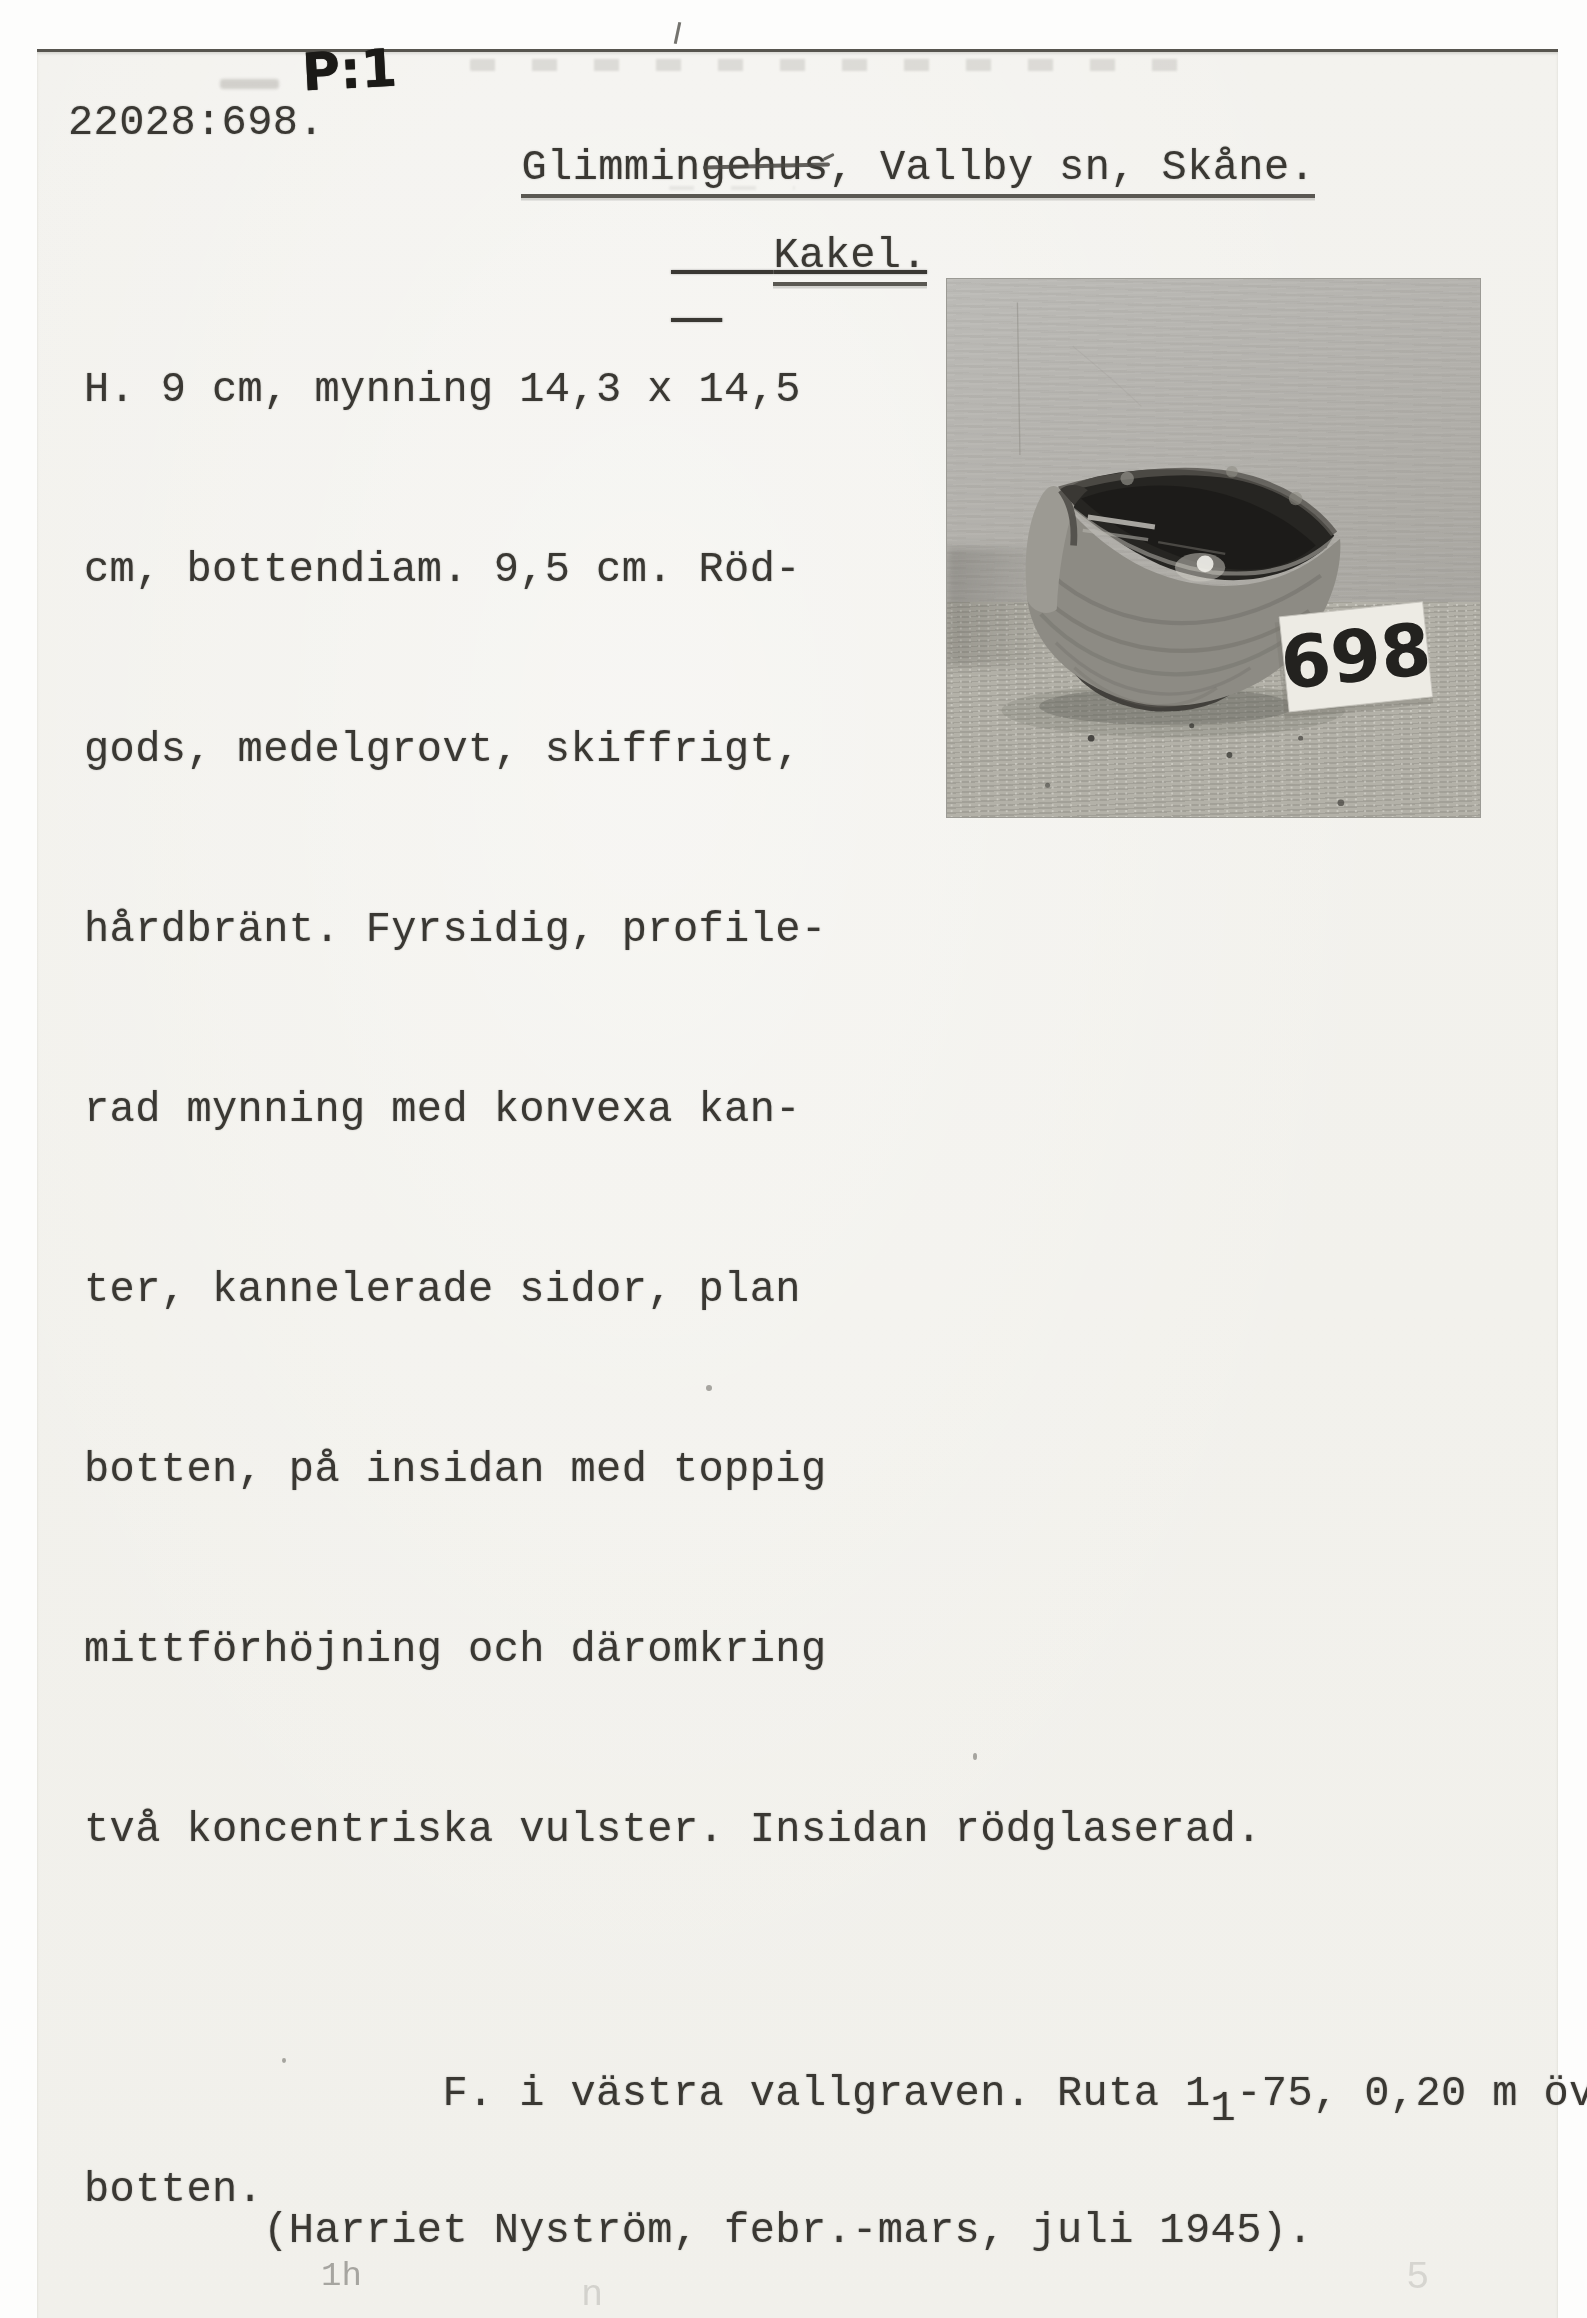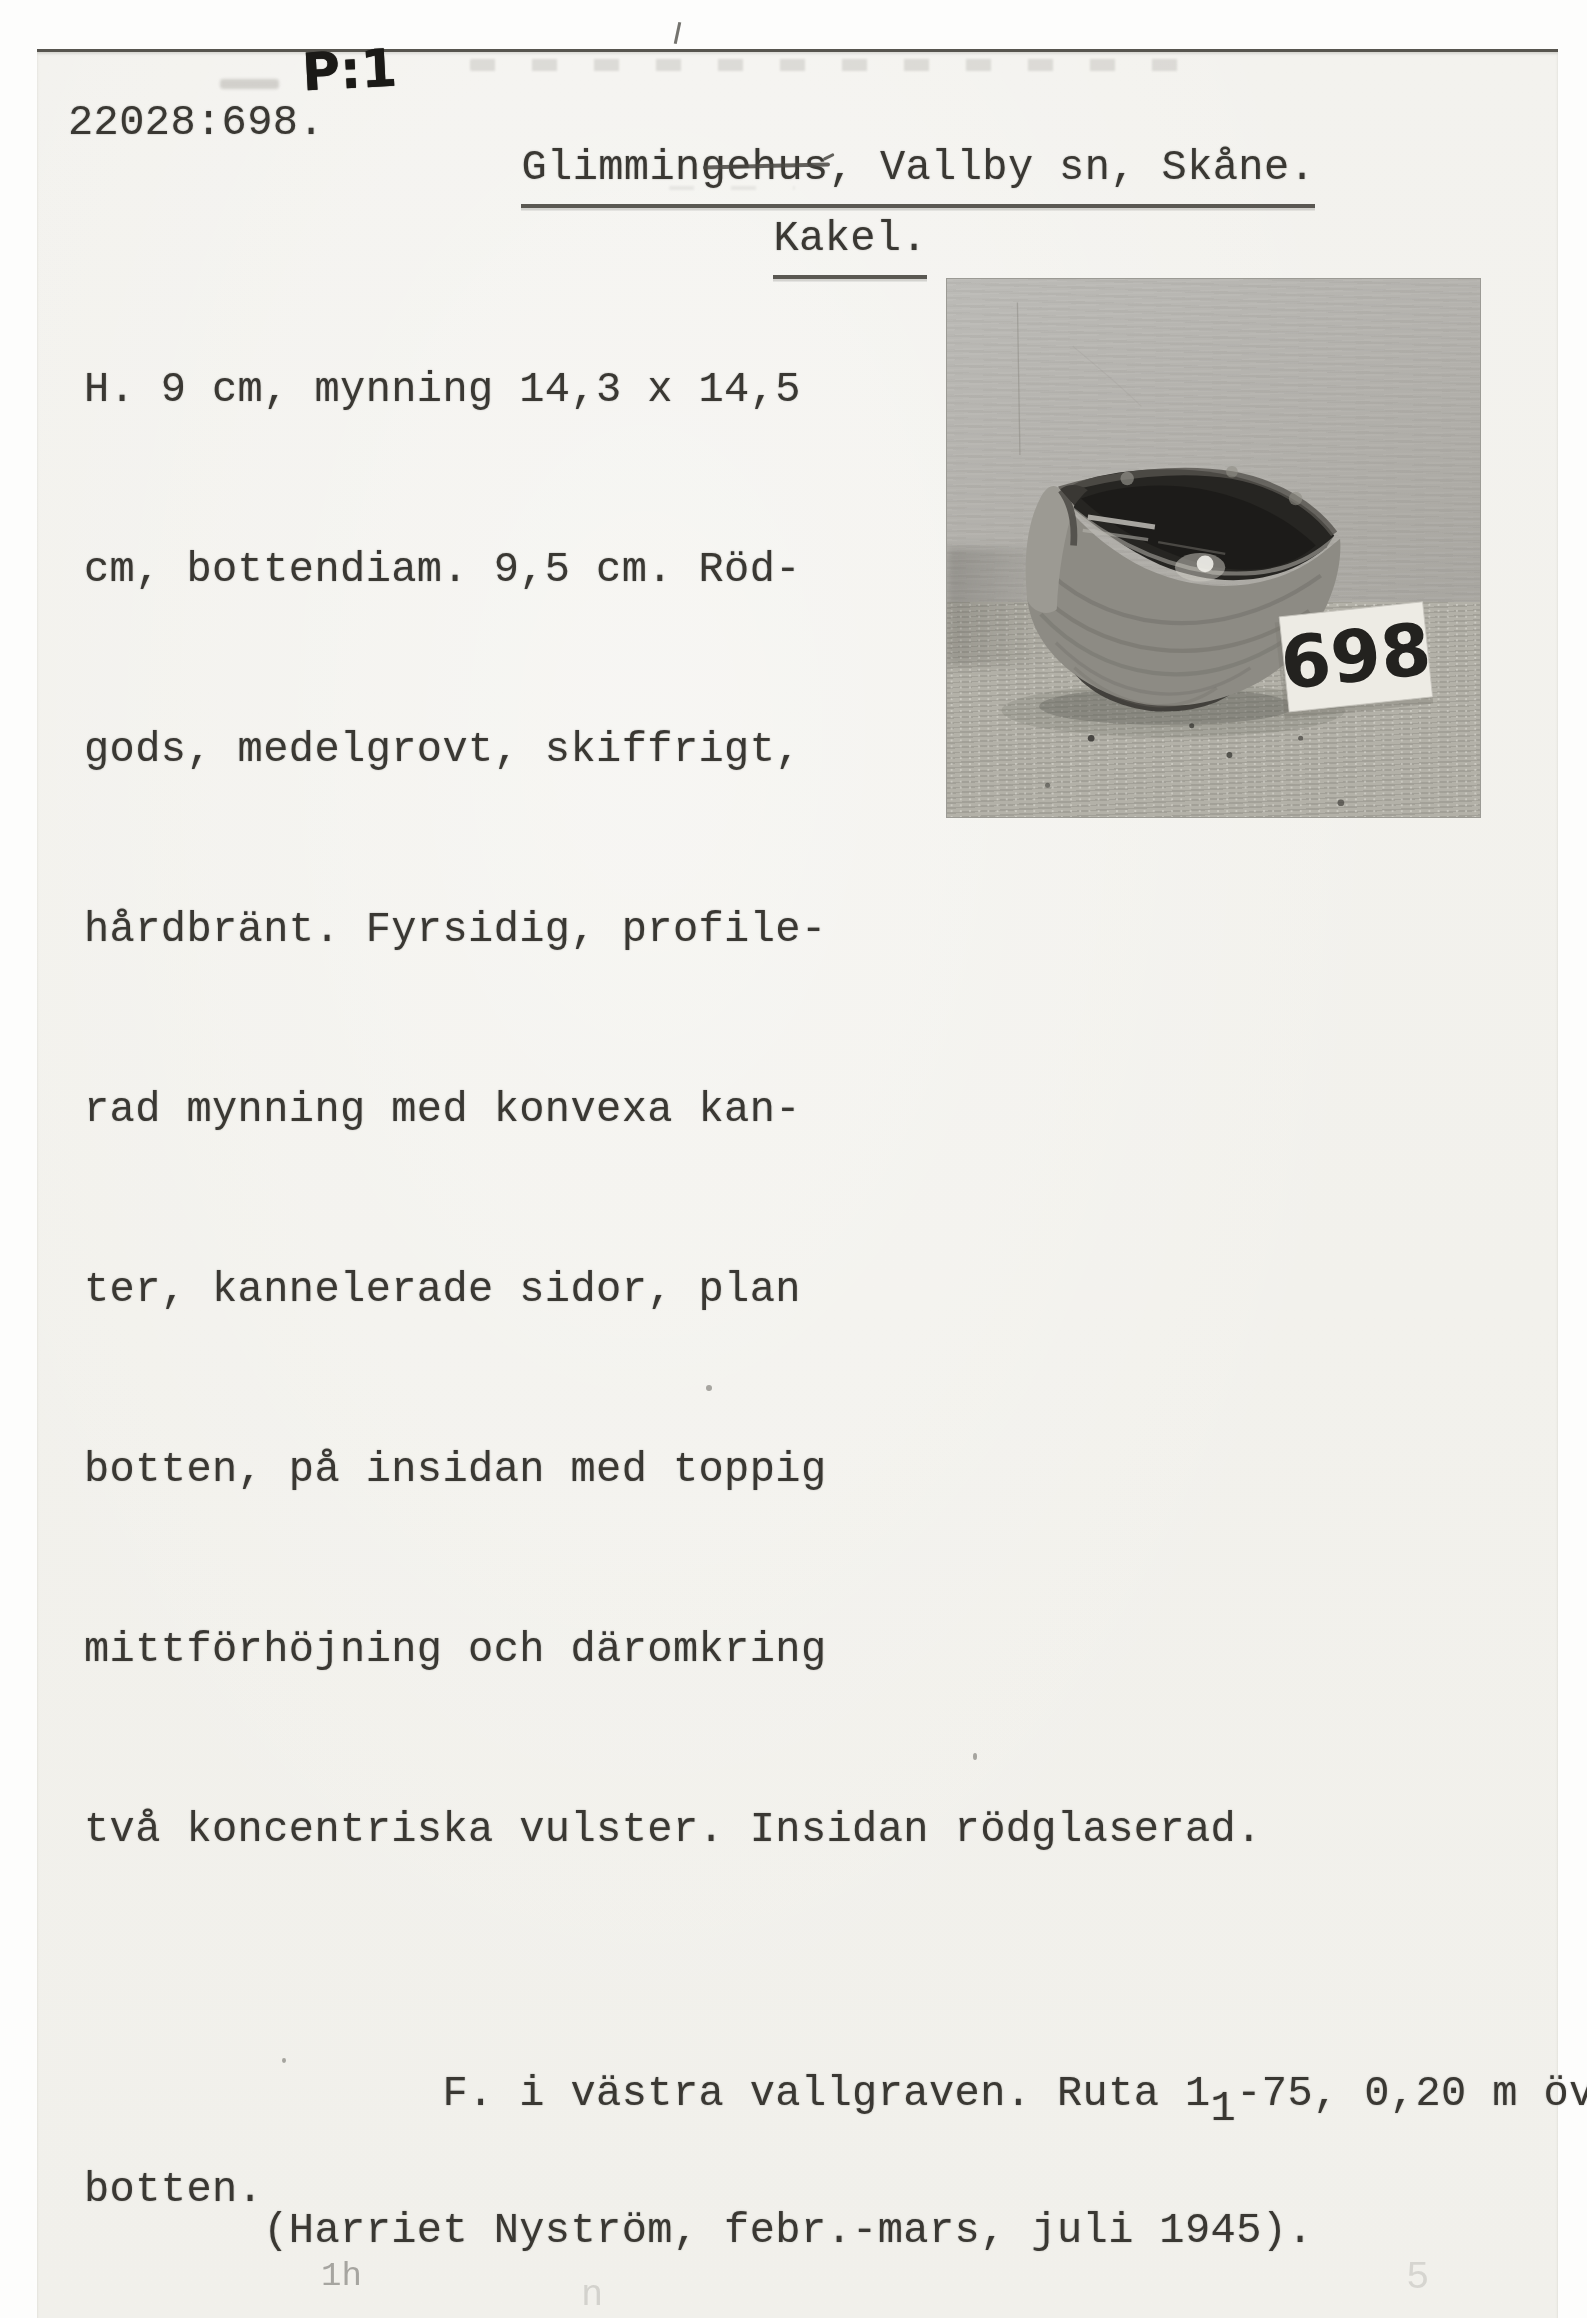--- a/index.html
+++ b/index.html
@@ -11,21 +11,21 @@
         border-top:3.4px solid #57554f;
         box-shadow:0 1.7px 2.5px rgba(120,118,110,.25) inset;}
   .card:before{content:"";position:absolute;left:0;top:0;width:100%;height:100%;
         background:radial-gradient(ellipse at 40% 30%,rgba(255,255,255,.35),rgba(0,0,0,0) 60%);
         pointer-events:none;}
   
   .tw{position:absolute;font-size:42px;letter-spacing:0.4px;color:#3a3833;
       text-shadow:0 0 1.7px rgba(56,54,49,.4);white-space:pre;}
   .bodytext .tline{height:84px;line-height:84px;}
   .underlined{border-bottom:4.2px solid rgba(62,60,54,.85);
-      box-shadow:0 2.5px 0 rgba(62,60,54,.18);padding-bottom:12px;}
+      box-shadow:0 2.5px 0 rgba(62,60,54,.18);padding-bottom:2px;}
   .sub-digit{position:relative;top:15px;}
   
   .ink{position:absolute;font-family:"DejaVu Sans",sans-serif;font-weight:bold;
        color:#1b1a17;transform:rotate(-3deg);text-shadow:0 0 0.8px #1b1a17;}
   .ink-tick{position:absolute;width:3.4px;height:22px;background:#45443f;
        transform:rotate(12deg);opacity:.75;}
   .pen-stroke{position:absolute;height:4.2px;background:#4a4843;border-radius:2.5px;
        transform:rotate(-1.5deg);opacity:.85;}
   .pen-stroke:after{content:"";position:absolute;right:-5px;top:-6.7px;width:11.7px;height:3.4px;
        background:#4a4843;transform:rotate(-25deg);border-radius:1.7px;}
@@ -70,21 +70,21 @@
 
   <div class="ink" style="left:302px;top:40px;font-size:52px;">P:1</div>
 
   <div class="tw" style="left:68px;top:99px;">22028:698.</div>
   <div class="tw" style="left:419px;top:96px;">
     <span class="underlined">Glimmingehus, Vallby sn, Skåne.</span>
   </div>
   <div class="pen-stroke" style="left:703px;top:164px;width:127px;"></div>
 
   <div class="dash-ghost" style="left:669px;top:186px;width:126px;height:4.2px;opacity:.6;"></div>
-  <div class="tw" style="left:671px;top:167px;">
+  <div class="tw" style="left:671px;top:184px;text-decoration:underline;">
     <span class="underlined">Kakel.</span>
   </div>
 
   <div class="tw bodytext" style="left:84px;top:252px;">
     <div class="tline">H. 9 cm, mynning 14,3 x 14,5</div>
     <div class="tline">cm, bottendiam. 9,5 cm. Röd-</div>
     <div class="tline">gods, medelgrovt, skiffrigt,</div>
     <div class="tline">hårdbränt. Fyrsidig, profile-</div>
     <div class="tline">rad mynning med konvexa kan-</div>
     <div class="tline">ter, kannelerade sidor, plan</div>

